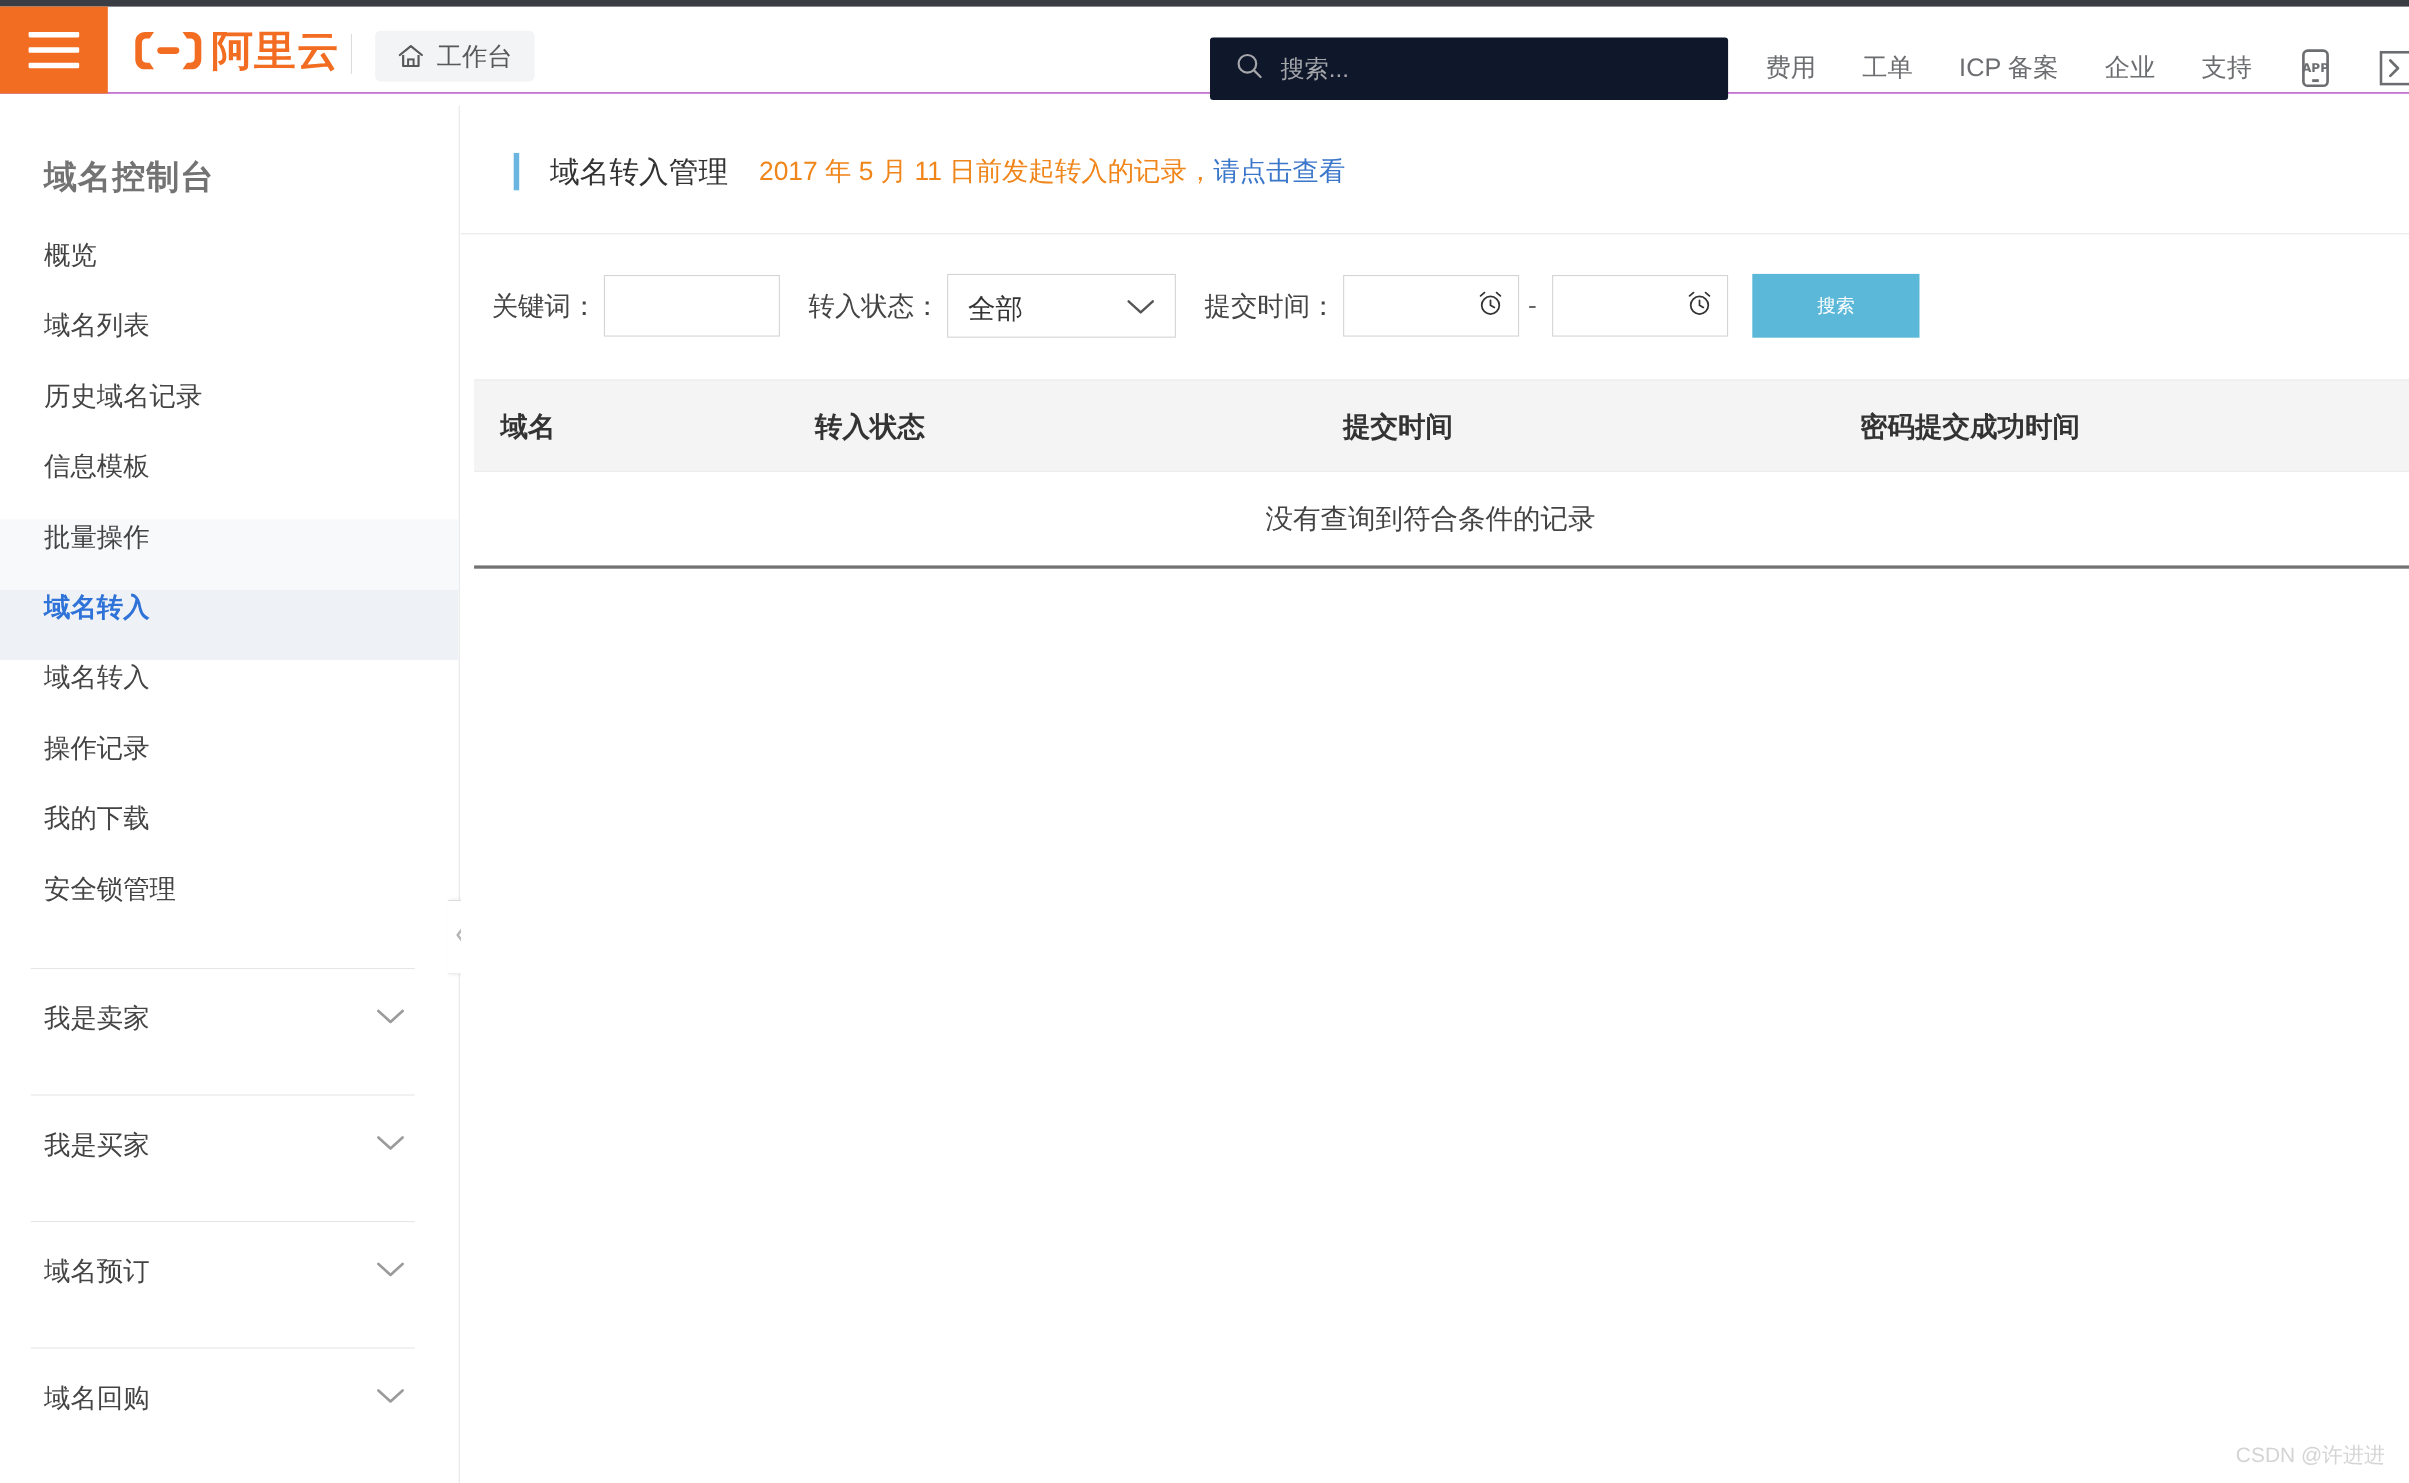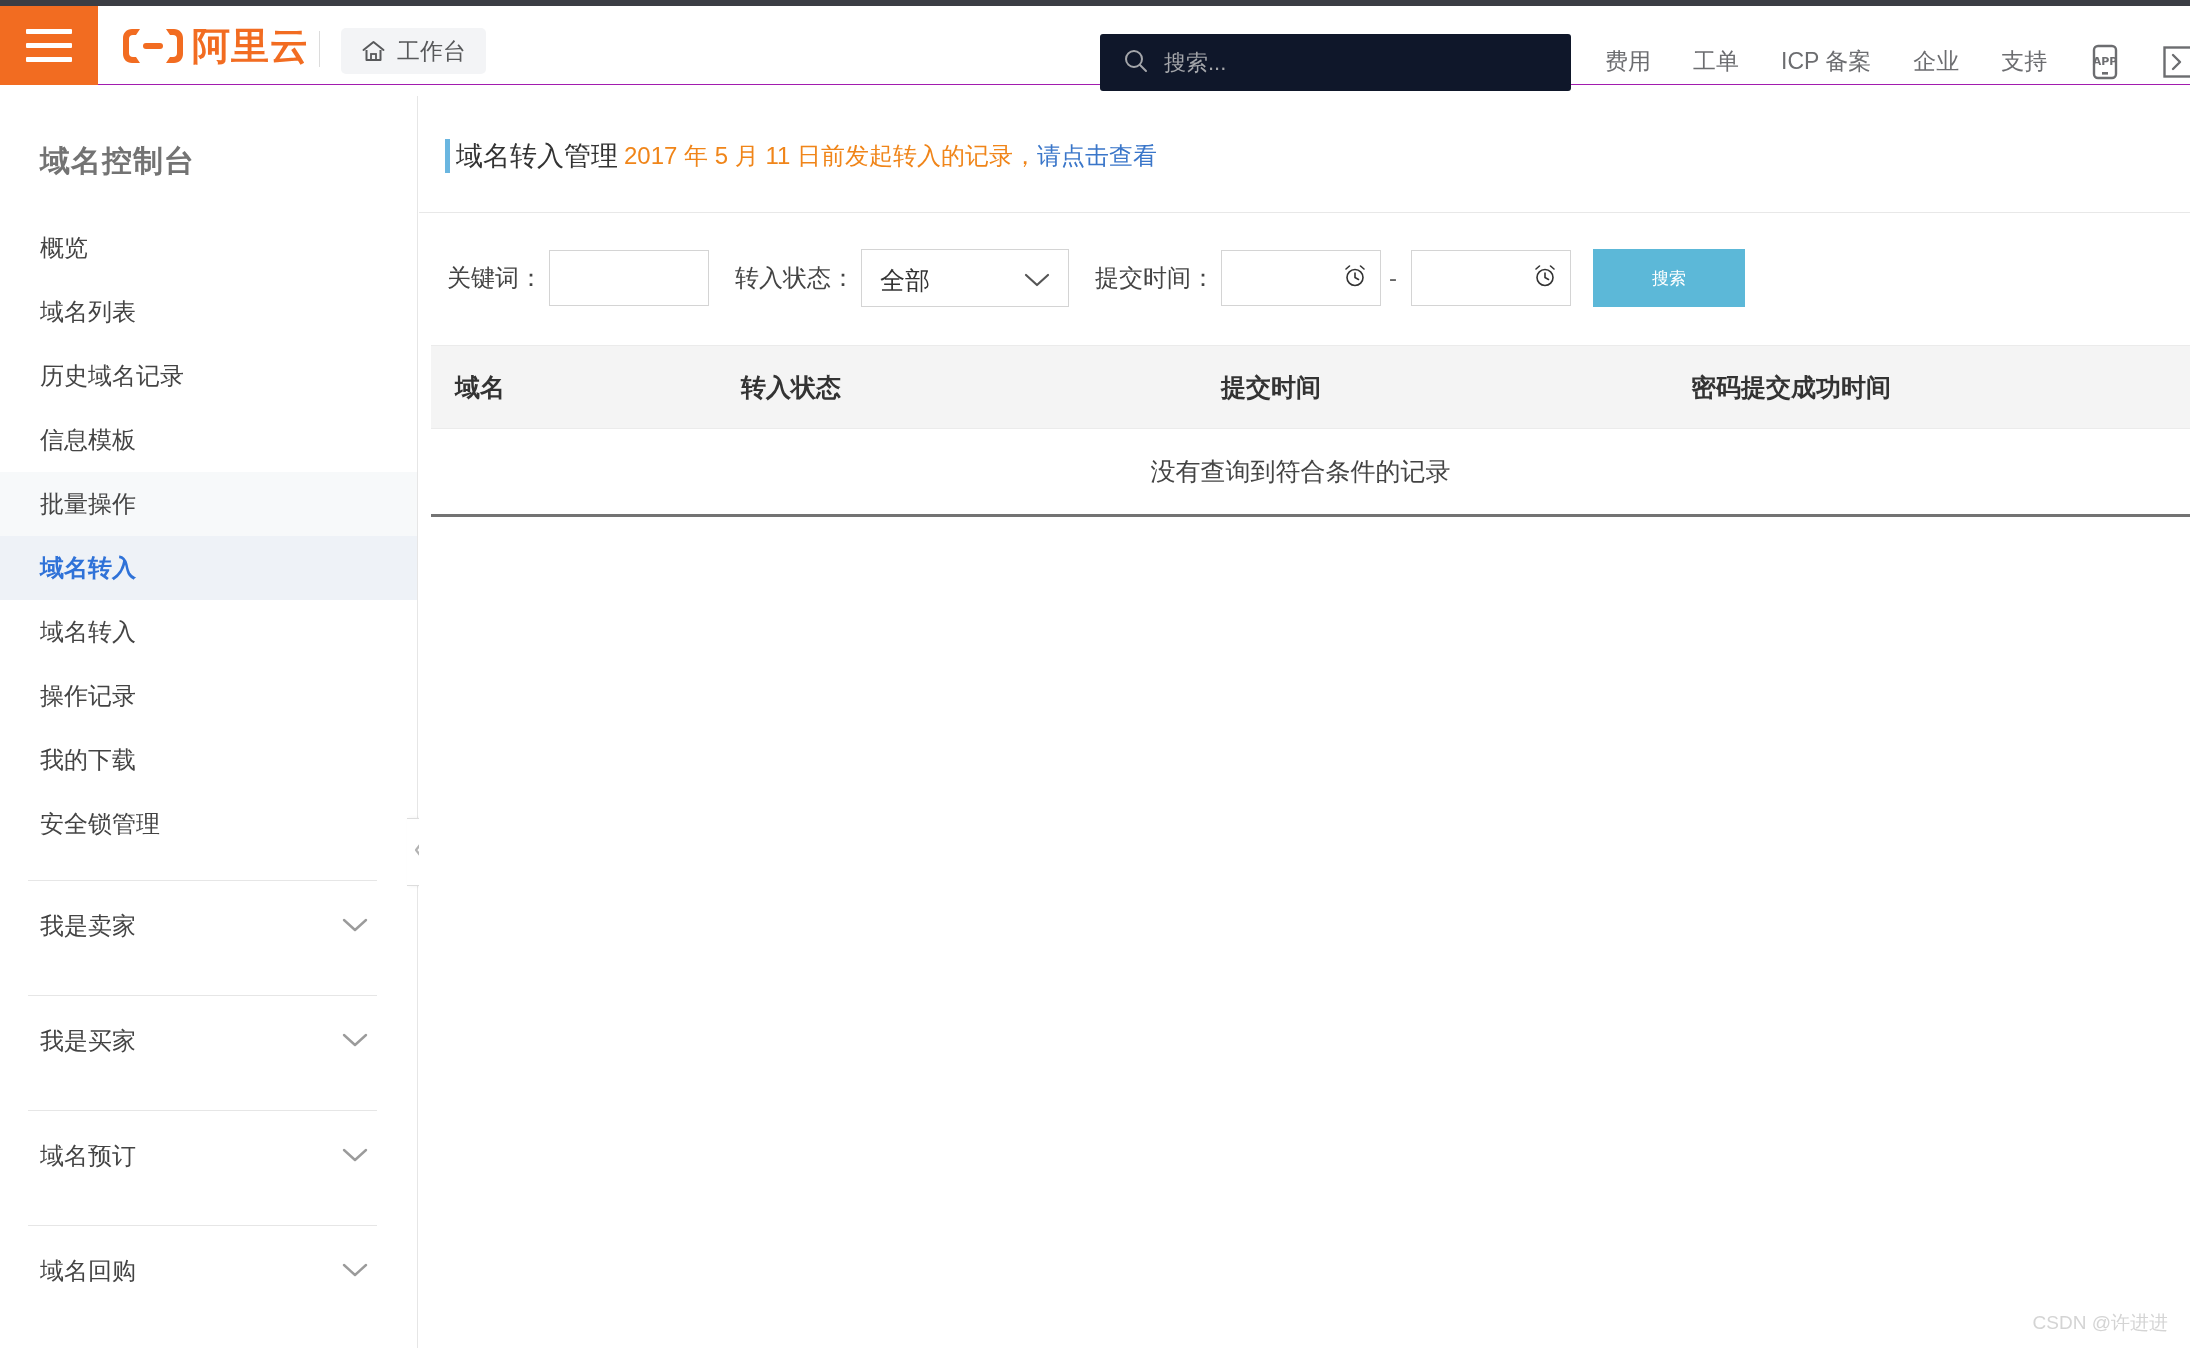--- a/index.html
+++ b/index.html
@@ -88,21 +88,21 @@
     background: #ffffff;
     border-right: 1px solid #e6e6e6;
     overflow: hidden;
   }
   .sidebar-title {
     font-size: 30px; font-weight: 700; color: #737373;
     padding: 45px 0 0 40px; letter-spacing: 1px;
   }
   .nav-list { margin-top: 34px; }
   .nav-item {
-    height: 64px; display: flex; align-items: center;
+    height: 64px; display: flex; 
     padding-left: 40px; font-size: 24px; color: #444444;
     cursor: pointer;
   }
   .nav-item.hover { background: #f7f9fa; }
   .nav-item.active { background: #eef2f7; color: #2f72d8; font-weight: 700; }
 
   .nav-divider {
     height: 1px; background: #e6e6e6;
     margin: 24px 40px 0 28px;
   }
@@ -125,22 +125,22 @@
     box-shadow: 2px 0 4px rgba(0,0,0,.06);
   }
 
   
   .main {
     position: absolute; left: 419px; top: 96px;
     width: 1771px; height: 1252px;
     background: #ffffff;
   }
   .page-head {
-    display: flex; align-items: center; gap: 6px;
-    padding: 42px 0 0 26px;
+    display: flex; align-items: center; gap: 28px;
+    padding: 42px 0 0 48px;
   }
   .page-bar { width: 5px; height: 34px; background: #6ab6e0; }
   .page-title { font-size: 27px; color: #333333; }
   .page-notice { font-size: 24px; color: #f08519; }
   .page-notice-link { color: #3a76c9; cursor: pointer; }
 
   .divider-row {
     margin-top: 38px;
     height: 1px; background: #e8e8e8;
   }

